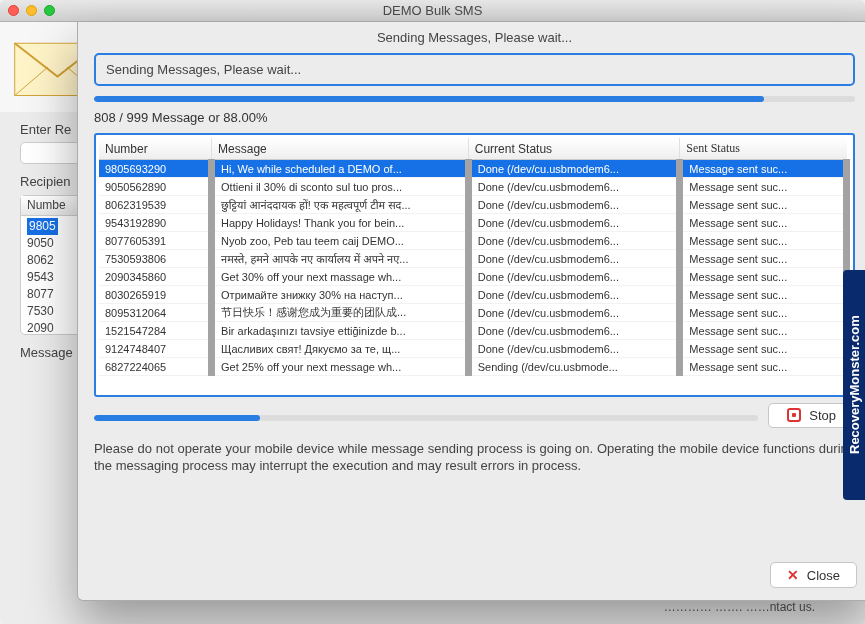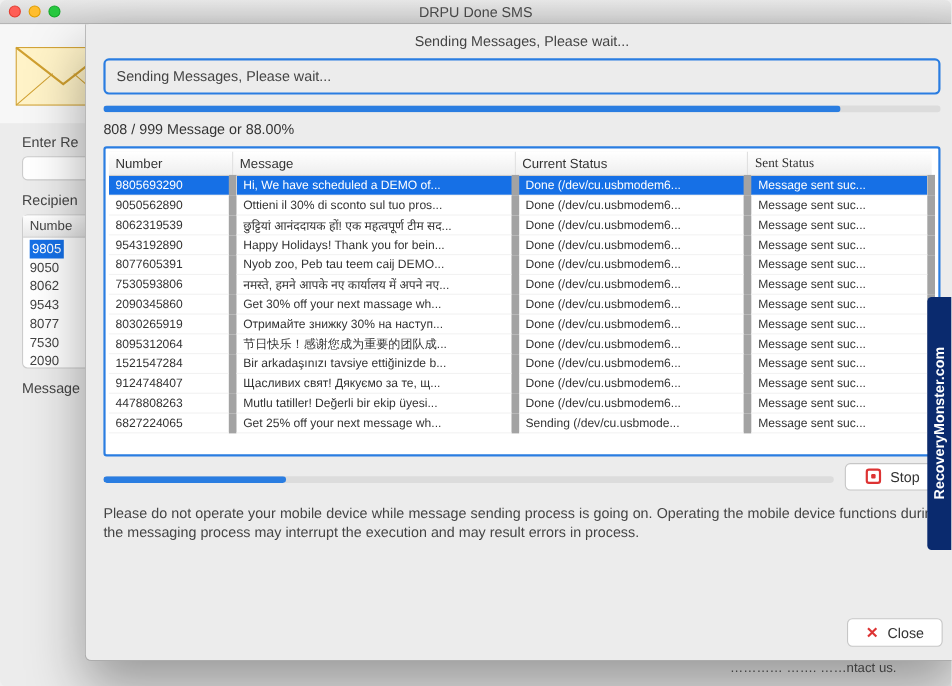--- a/index.html
+++ b/index.html
@@ -330,21 +330,21 @@
 </head>
 <body>
 
 <div class="main-window">
   <div class="titlebar">
     <div class="traffic-lights">
       <div class="traffic-light tl-red"></div>
       <div class="traffic-light tl-yellow"></div>
       <div class="traffic-light tl-green"></div>
     </div>
-    <div class="title-text">DRPU Done SMS</div>
+    <div class="title-text">DEMO Bulk SMS</div>
   </div>
 
   <div class="bg-header">
     <svg class="bg-icon" viewBox="0 0 100 70">
       <rect x="5" y="10" width="90" height="55" fill="#fff3c8" stroke="#d0a030"></rect>
       <polyline points="5,10 50,45 95,10" fill="none" stroke="#d0a030" stroke-width="2"></polyline>
       <polyline points="5,65 40,35" fill="none" stroke="#d0a030"></polyline>
       <polyline points="95,65 60,35" fill="none" stroke="#d0a030"></polyline>
     </svg>
     <svg class="bg-icon" viewBox="0 0 100 70">
@@ -393,21 +393,21 @@
           <tr>
             <th class="col-num">Number</th>
             <th class="col-msg">Message</th>
             <th class="col-cur">Current Status</th>
             <th class="col-sent">Sent Status</th>
           </tr>
         </thead>
         <tbody id="msg-tbody">
             <tr class="selected">
               <td>9805693290</td>
-              <td>Hi, We have scheduled a DEMO of...</td>
+              <td>Hi, We while scheduled a DEMO of...</td>
               <td>Done (/dev/cu.usbmodem6...</td>
               <td>Message sent suc...</td>
             </tr>
             <tr>
               <td>9050562890</td>
               <td>Ottieni il 30% di sconto sul tuo pros...</td>
               <td>Done (/dev/cu.usbmodem6...</td>
               <td>Message sent suc...</td>
             </tr>
             <tr>
@@ -454,26 +454,20 @@
             </tr>
             <tr>
               <td>1521547284</td>
               <td>Bir arkadaşınızı tavsiye ettiğinizde b...</td>
               <td>Done (/dev/cu.usbmodem6...</td>
               <td>Message sent suc...</td>
             </tr>
             <tr>
               <td>9124748407</td>
               <td>Щасливих свят! Дякуємо за те, щ...</td>
-              <td>Done (/dev/cu.usbmodem6...</td>
-              <td>Message sent suc...</td>
-            </tr>
-            <tr>
-              <td>4478808263</td>
-              <td>Mutlu tatiller! Değerli bir ekip üyesi...</td>
               <td>Done (/dev/cu.usbmodem6...</td>
               <td>Message sent suc...</td>
             </tr>
             <tr>
               <td>6827224065</td>
               <td>Get 25% off your next message wh...</td>
               <td>Sending (/dev/cu.usbmode...</td>
               <td>Message sent suc...</td>
             </tr>
             <tr class="spacer">

